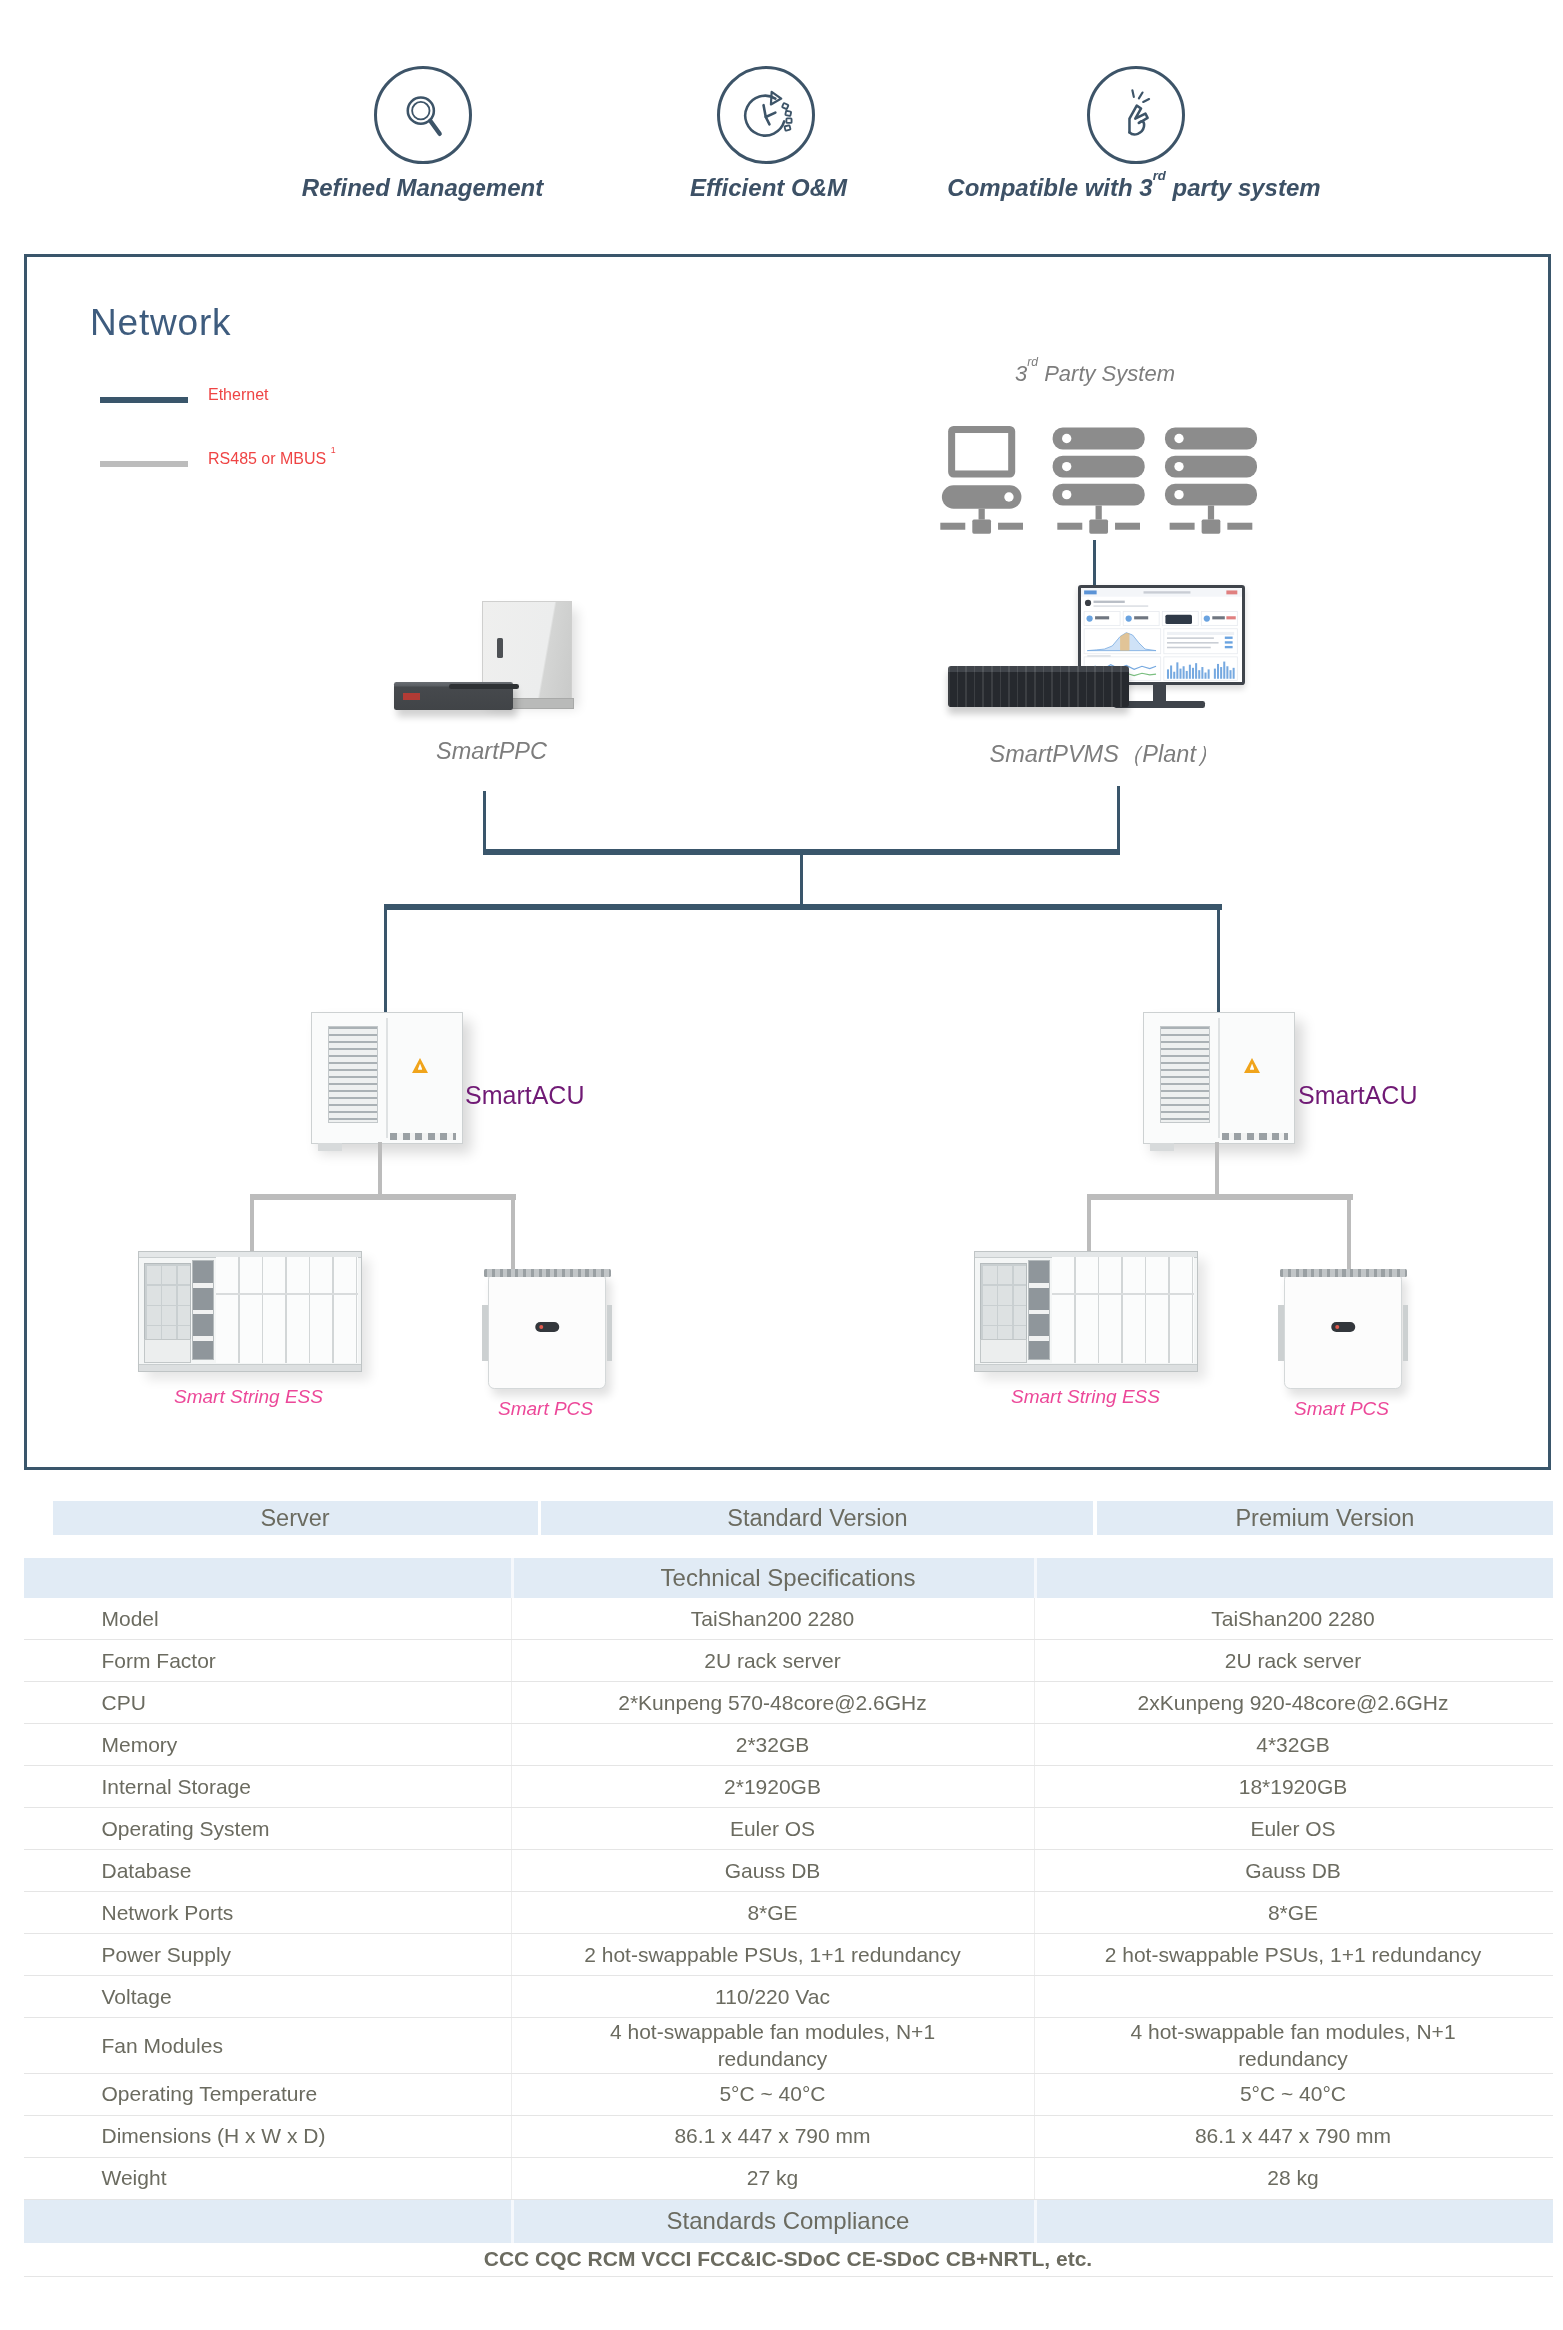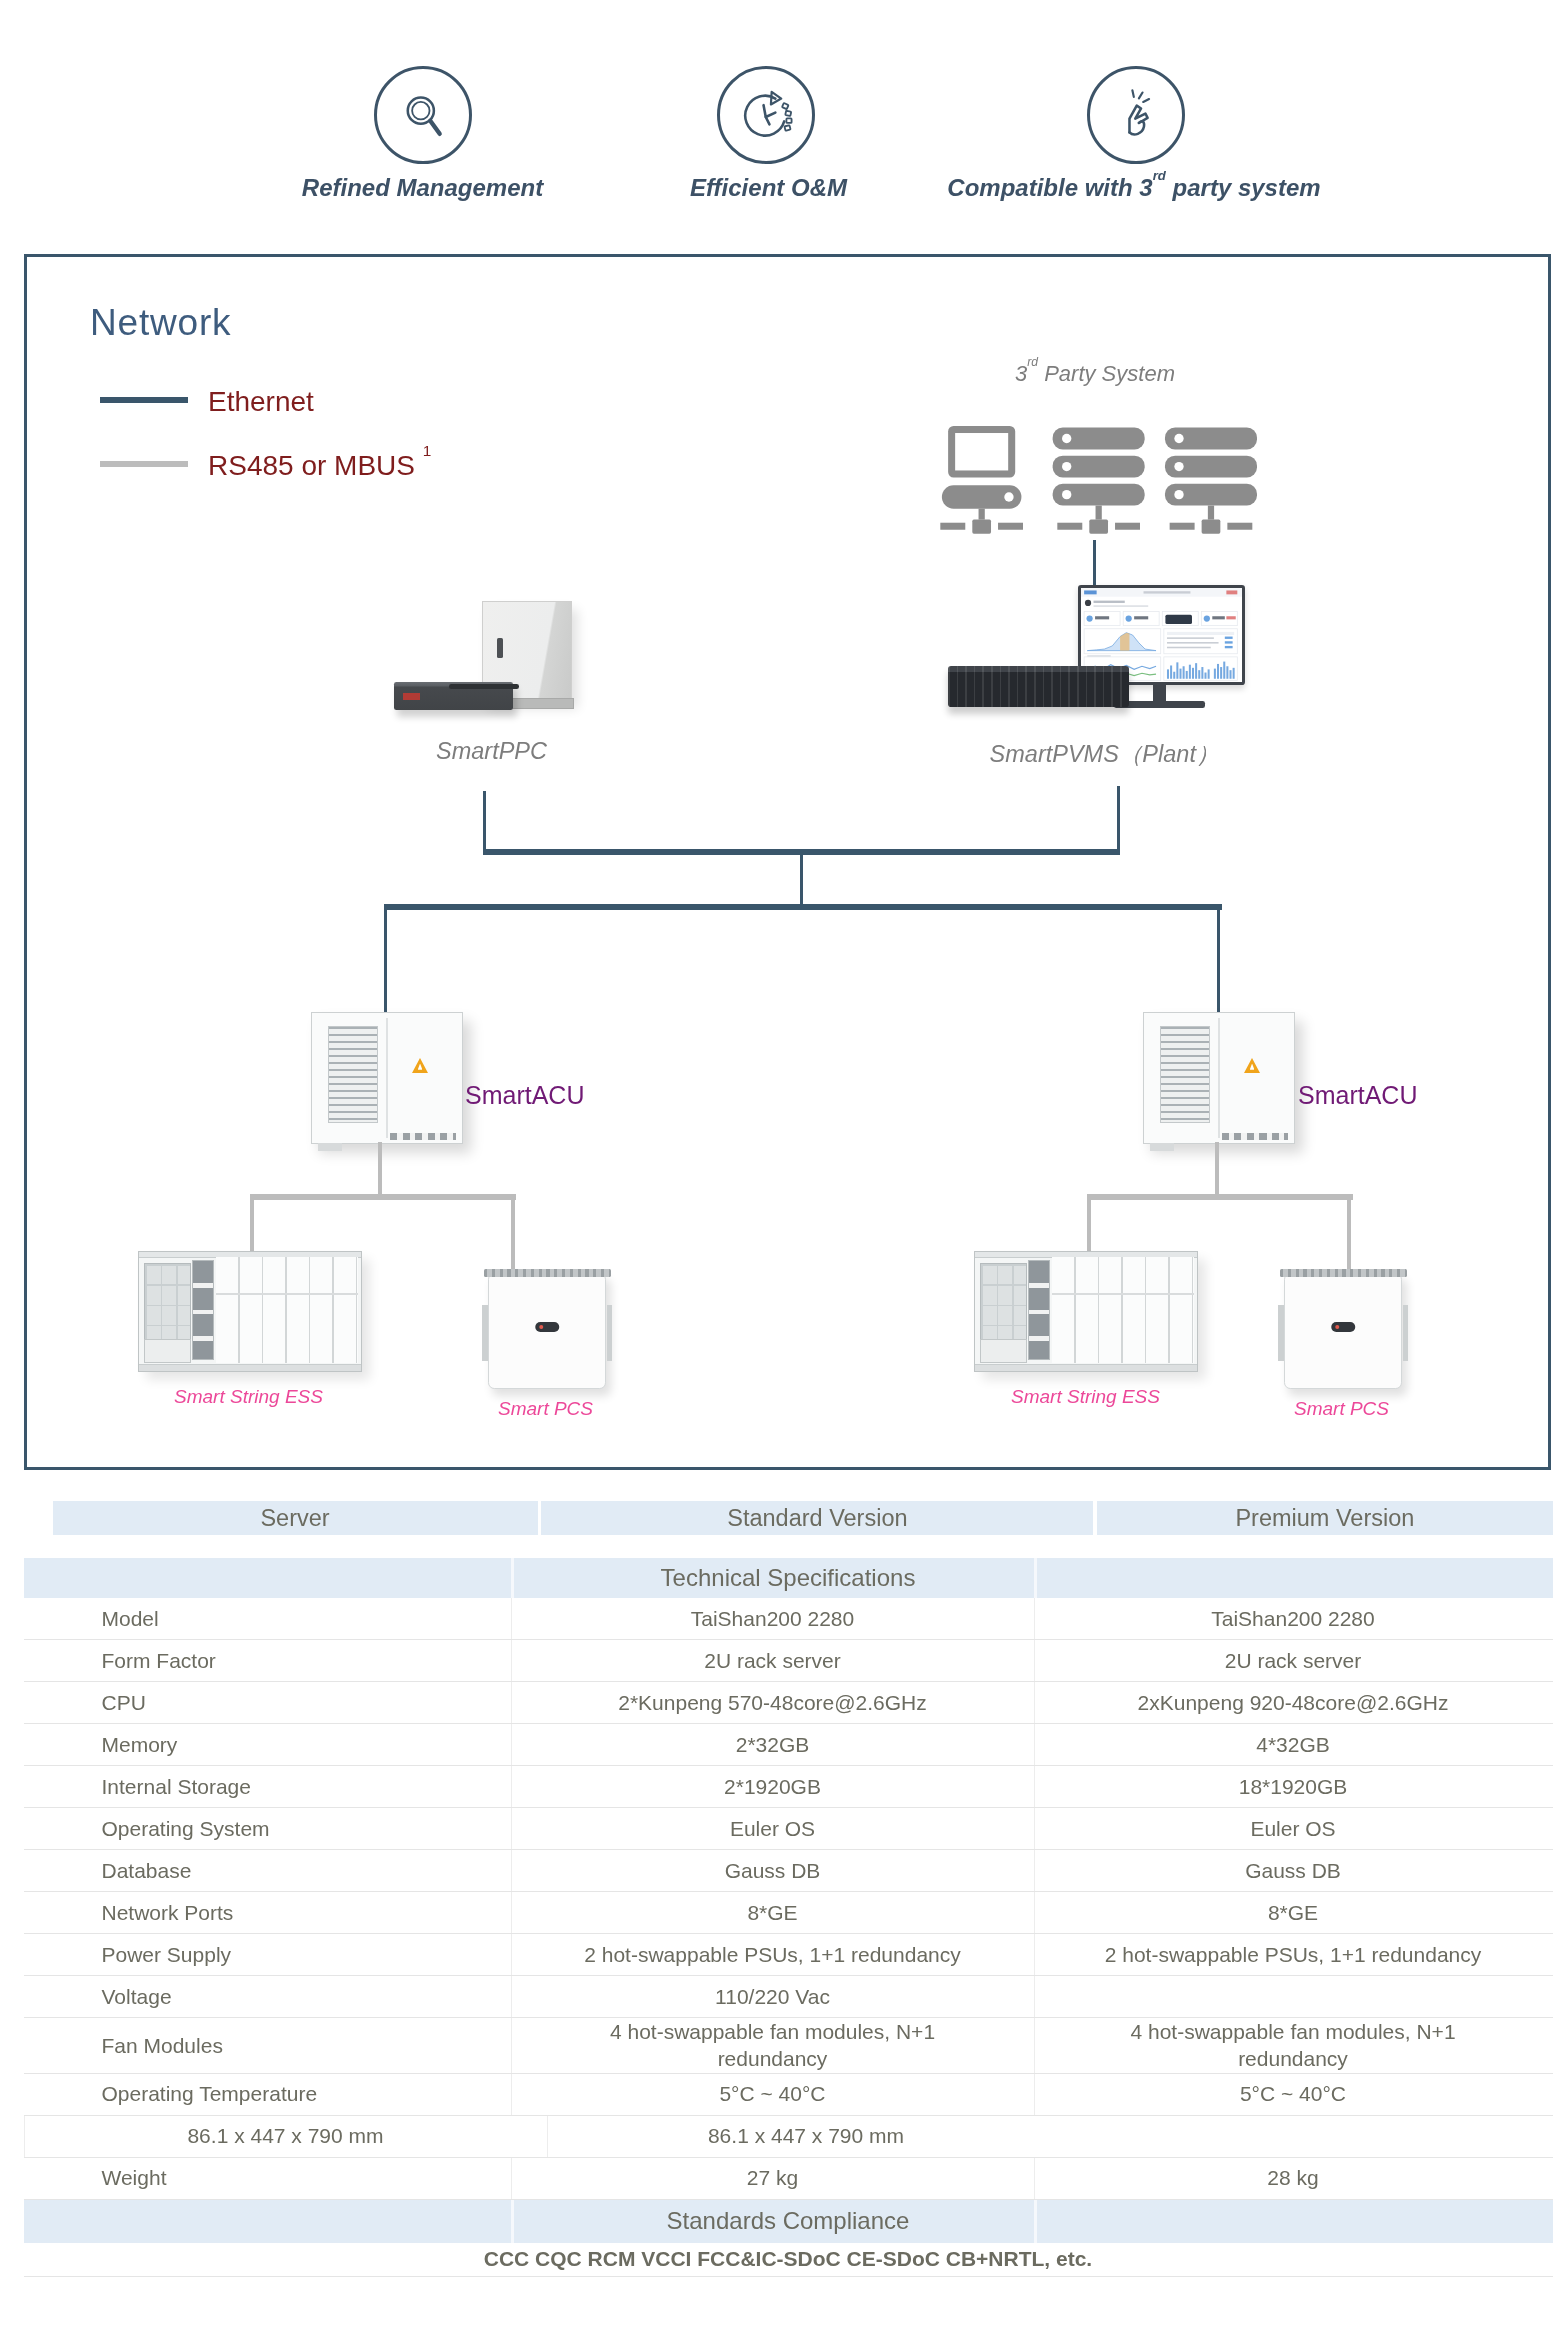--- a/index.html
+++ b/index.html
@@ -13,21 +13,21 @@
   sup{font-size:0.55em;position:relative;top:-0.55em;}
 
   
   .feat-circle{width:92px;height:92px;border:3.1px solid #3d5468;border-radius:50%;
     display:flex;align-items:center;justify-content:center;background:#fff;}
   .feat-label{font-size:24px;font-weight:bold;color:#3d5166;}
 
   
   .net-box{border:3.9px solid #3a566b;background:#fff;}
   .net-title{font-size:37px;color:#3e5c7e;font-weight:500;letter-spacing:0.8px;}
-  .legend-text{font-size:28px;color:#7f1d1d;}
+  .legend-text{font-size:16px;color:#ef4444;}
   .gray-label{font-size:22px;color:#7d7d7d;}
   .node-label{font-size:23.5px;color:#7d7d7d;}
   .dev-label{font-size:19px;color:#ec4899;}
   .acu-label{font-size:25px;color:#701a75;}
   .line-dark{background:#3a566b;}
   .line-gray{background:#bcbcbc;}
 
   
   .ppc-cabinet{background:linear-gradient(100deg,#efefee 0%,#eceded 68%,#d4d5d4 70%,#c9cac9 100%);
     border:0.8px solid #cfcfce;box-shadow:6.3px 7.8px 11px rgba(0,0,0,0.12);}
@@ -427,20 +427,21 @@
 redundancy</div>
         <div class="t-cell c-prem">4 hot-swappable fan modules, N+1
 redundancy</div>
       </div>
       <div class="t-row">
         <div class="t-cell c-label">Operating Temperature</div>
         <div class="t-cell c-std">5°C ~ 40°C</div>
         <div class="t-cell c-prem">5°C ~ 40°C</div>
       </div>
       <div class="t-row">
+        <div class="t-cell c-label">Dimensions (H x W x D)</div>
         <div class="t-cell c-std">86.1 x 447 x 790 mm</div>
         <div class="t-cell c-prem">86.1 x 447 x 790 mm</div>
       </div>
       <div class="t-row">
         <div class="t-cell c-label">Weight</div>
         <div class="t-cell c-std">27 kg</div>
         <div class="t-cell c-prem">28 kg</div>
       </div>
     </div>
   <div class="band" style="height:43px;">

